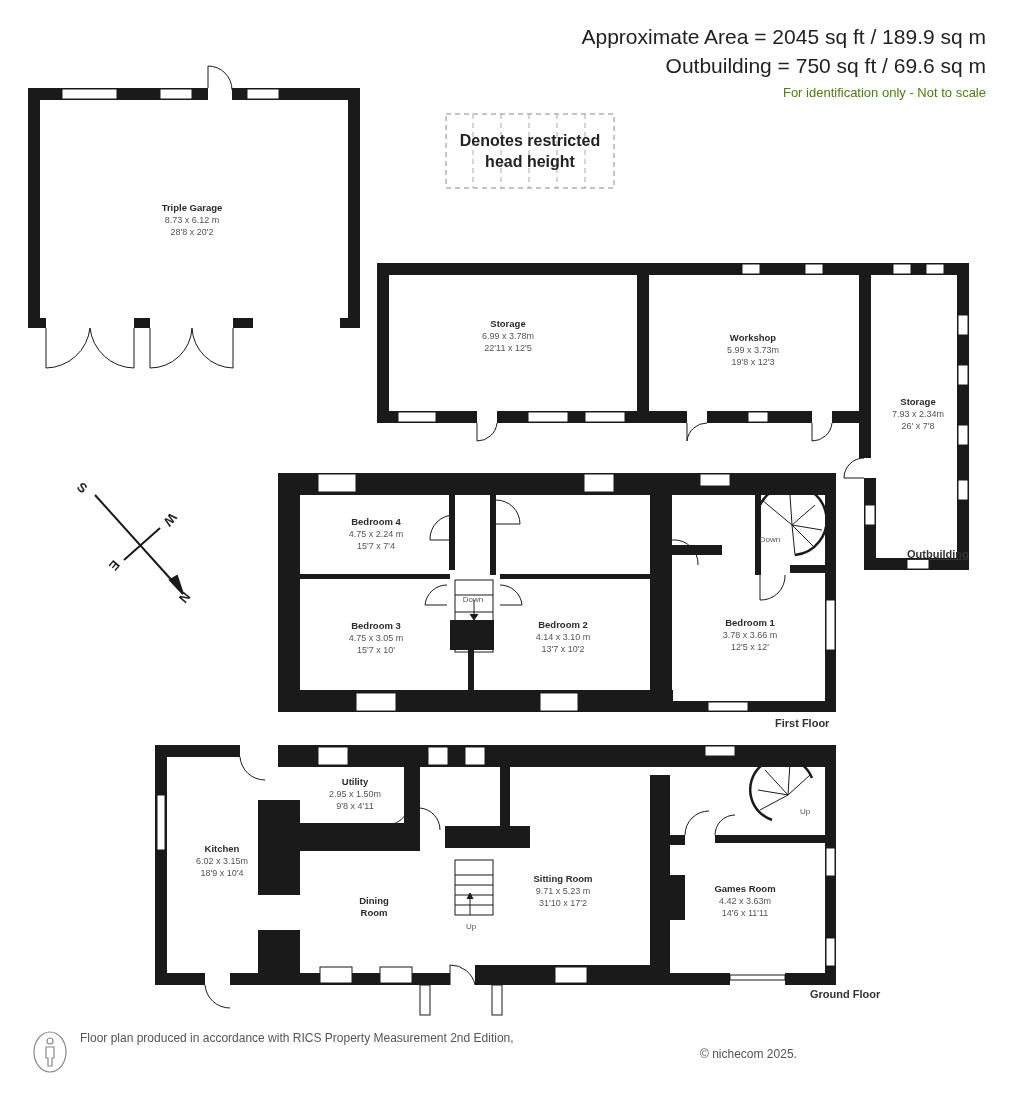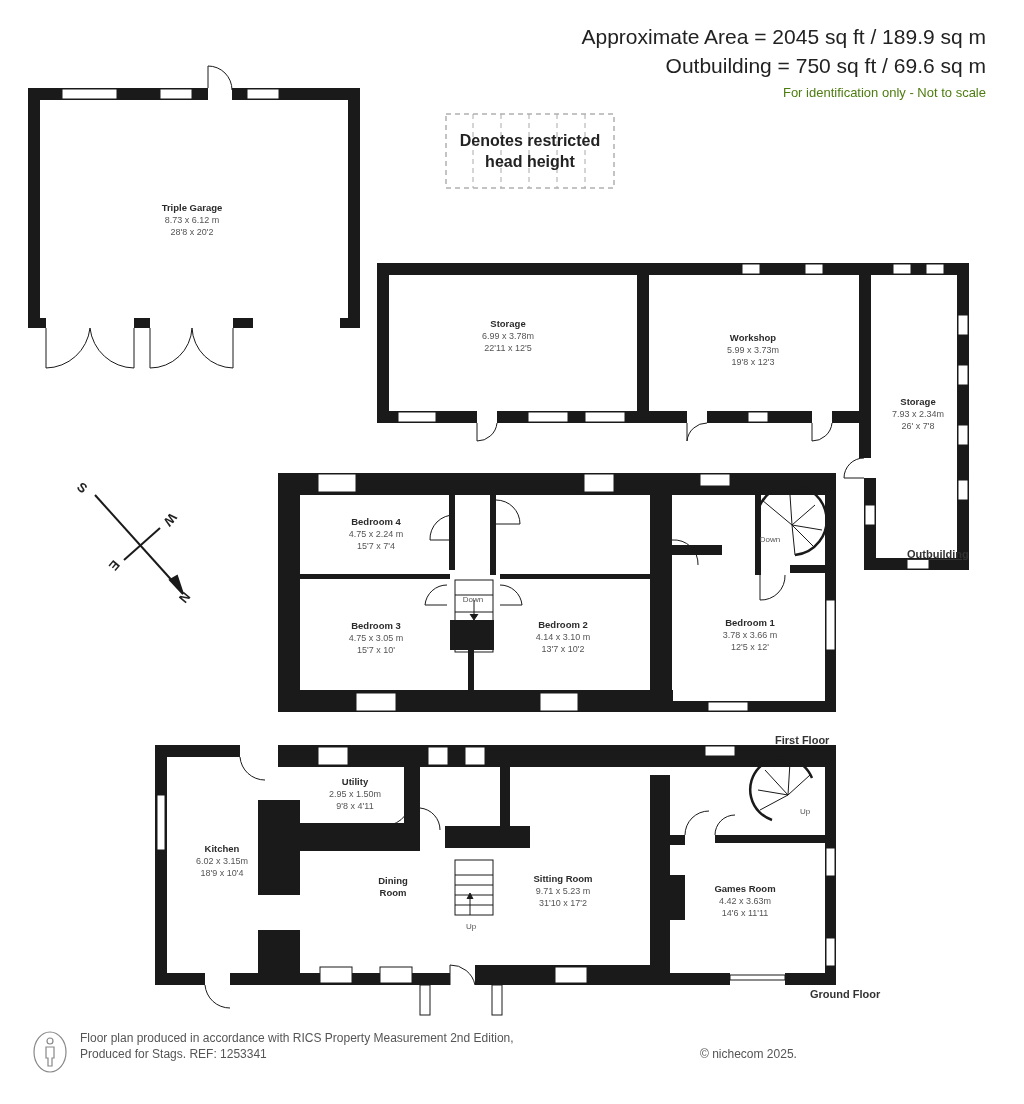--- a/index.html
+++ b/index.html
@@ -260,33 +260,33 @@
   <div>4.14 x 3.10 m</div>
   <div>13'7 x 10'2</div>
 </div>
 <div class="room" style="left:750px;top:617px;">
   <div class="name">Bedroom 1</div>
   <div>3.78 x 3.66 m</div>
   <div>12'5 x 12'</div>
 </div>
 <div class="room" style="left:473px;top:594px;font-size:8px;">Down</div>
 <div class="room" style="left:770px;top:534px;font-size:8px;">Down</div>
-<div class="floor-label" style="left:775px;top:717px;margin-top:17px;">First Floor</div>
+<div class="floor-label" style="left:775px;top:717px;">First Floor</div>
 
 <div class="room" style="left:222px;top:843px;">
   <div class="name">Kitchen</div>
   <div>6.02 x 3.15m</div>
   <div>18'9 x 10'4</div>
 </div>
 <div class="room" style="left:355px;top:776px;">
   <div class="name">Utility</div>
   <div>2.95 x 1.50m</div>
   <div>9'8 x 4'11</div>
 </div>
-<div class="room" style="left:374px;top:875px;margin-left:19px;">
+<div class="room" style="left:374px;top:895px;">
   <div class="name">Dining</div>
   <div class="name">Room</div>
 </div>
 <div class="room" style="left:563px;top:873px;">
   <div class="name">Sitting Room</div>
   <div>9.71 x 5.23 m</div>
   <div>31'10 x 17'2</div>
 </div>
 <div class="room" style="left:745px;top:883px;">
   <div class="name">Games Room</div>
@@ -297,15 +297,14 @@
 <div class="room" style="left:805px;top:806px;font-size:8px;">Up</div>
 <div class="floor-label" style="left:810px;top:988px;">Ground Floor</div>
 
 <svg class="abs person-icon" width="40" height="44" viewBox="0 0 40 44">
   <ellipse cx="20" cy="22" rx="16" ry="20" fill="none" stroke="#888" stroke-width="1.2"></ellipse>
   <circle cx="20" cy="11" r="3" fill="none" stroke="#888" stroke-width="1.2"></circle>
   <path d="M16 17 L24 17 L24 28 L22 28 L22 36 L18 36 L18 28 L16 28 Z" fill="none" stroke="#888" stroke-width="1.2"></path>
 </svg>
 <div class="abs footer">
   <div>Floor plan produced in accordance with RICS Property Measurement 2nd Edition,</div>
-  <div>Produced for Stags.   REF: 1253341</div>
   <div class="copy">© nichecom 2025.</div>
 </div>
 
 </body></html>

